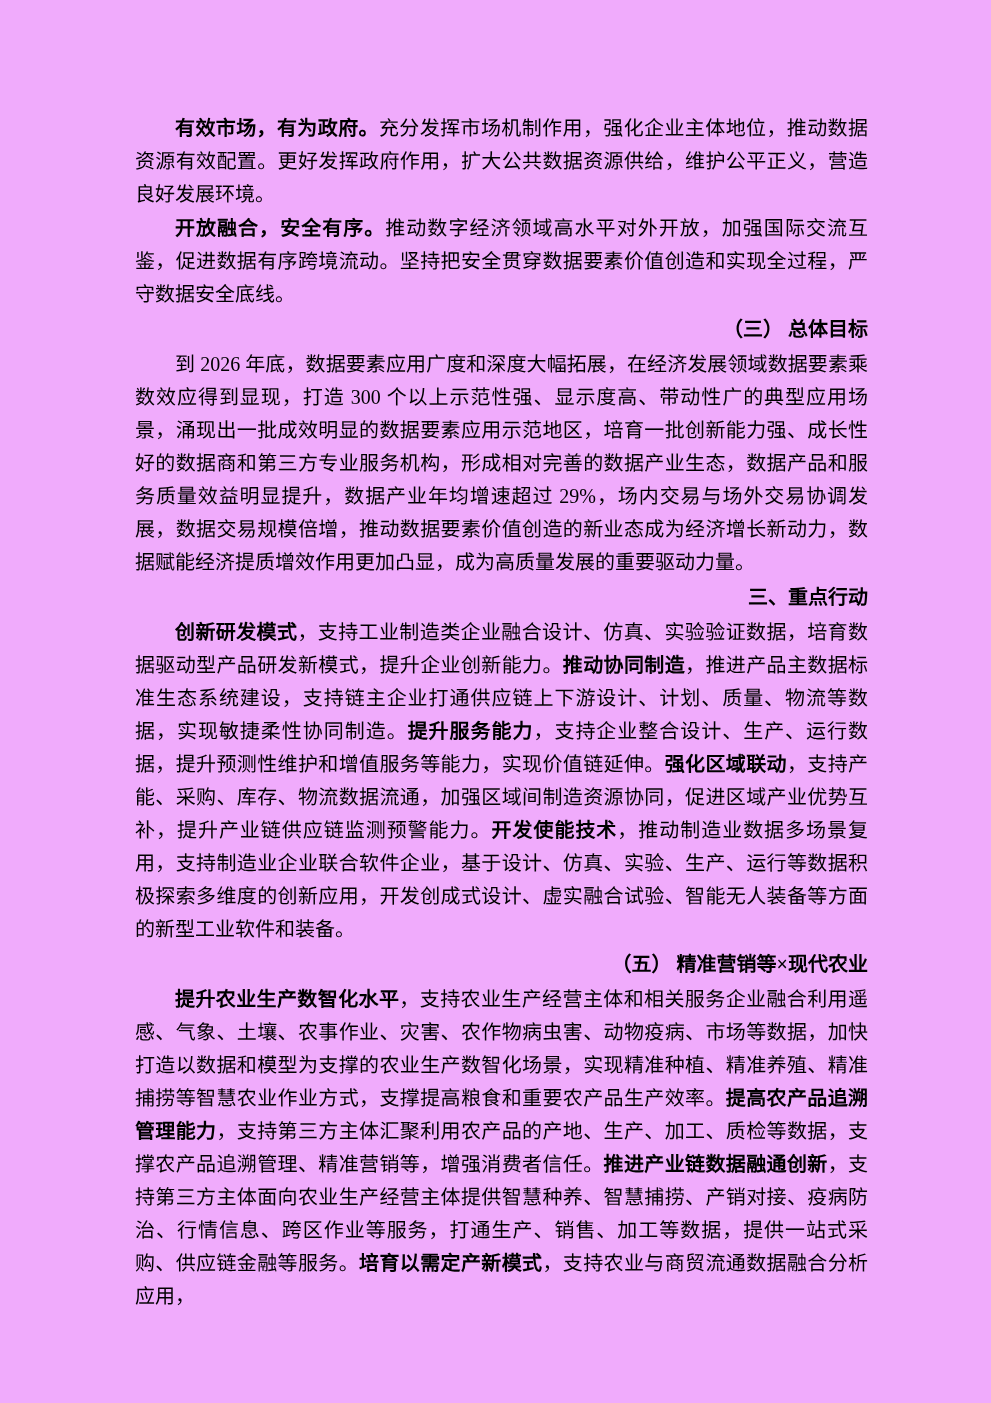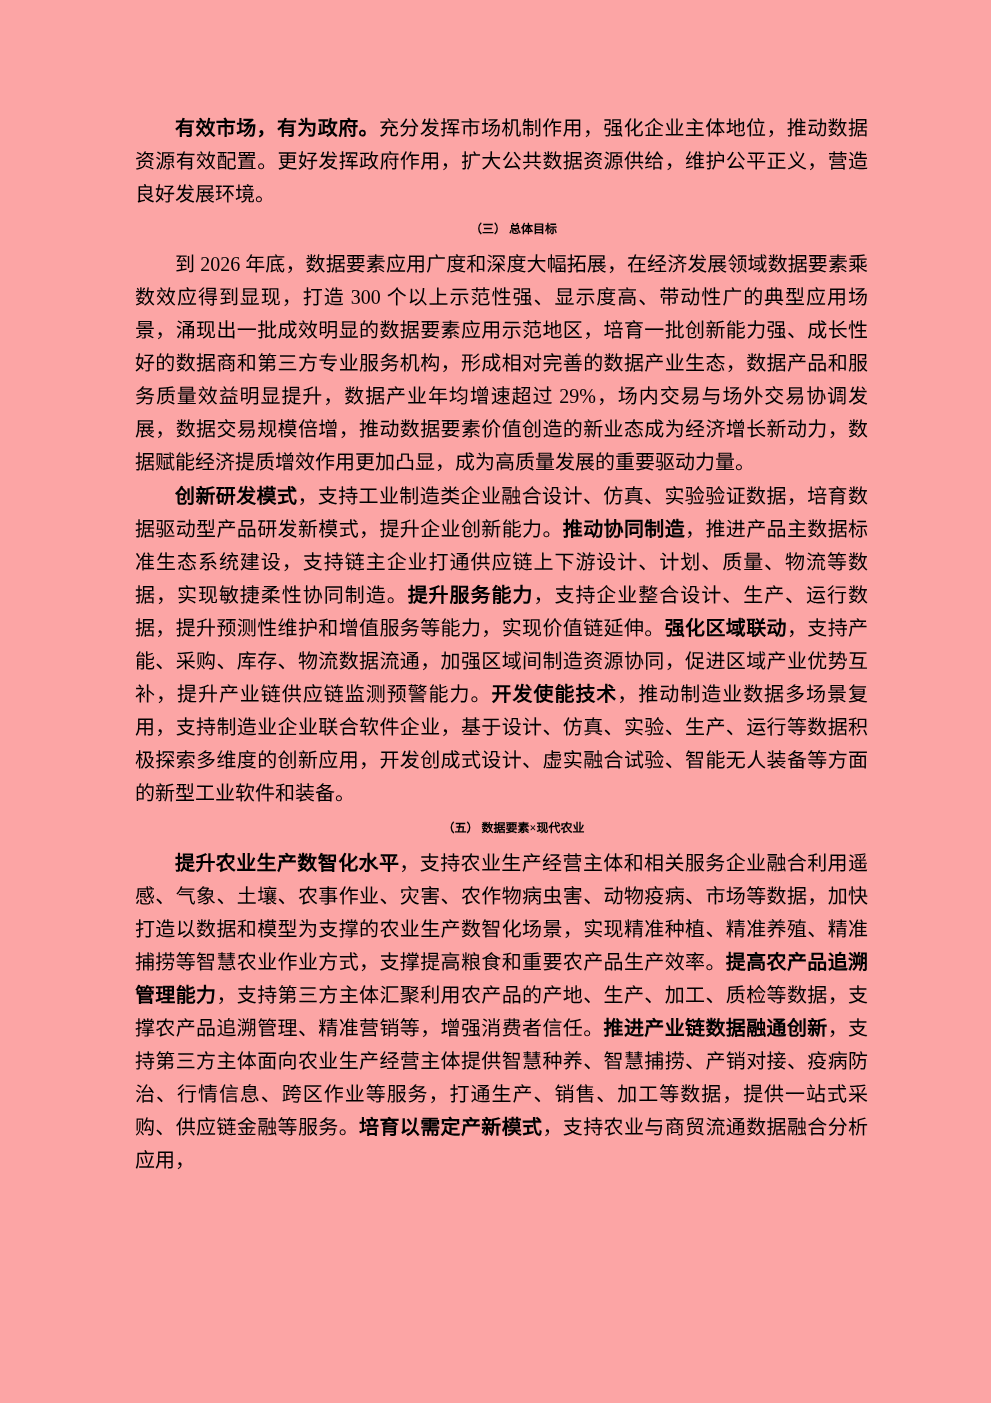--- a/index.html
+++ b/index.html
@@ -7,53 +7,55 @@
     body {
       width: 991px;
       height: 1403px;
       background: #ffffff;
       overflow: hidden;
     }
     .page {
       position: relative;
       width: 991px;
       height: 1403px;
-      background: #fca5a5;
+      background: #f0abfc;
     }
     .doc-body {
       position: absolute;
       left: 135px;
       top: 112px;
       width: 733px;
       font-family: "Liberation Serif", "DejaVu Serif", serif;
       font-size: 20px;
       line-height: 33px;
       color: #000000;
       text-align: justify;
     }
     .doc-body p.para {
       margin: 0 0 1px 0;
       text-indent: 2em;
     }
     .doc-body .heading {
       margin: 2px 0 2px 0;
-      font-size: 12px;
+      font-size: 20px;
       line-height: 33px;
       font-weight: 700;
       text-indent: 2em;
-      text-align: center;
+      text-align: right;
     }
     .seg-bold { font-weight: 700; }
     .seg-regular { font-weight: 400; }
   </style>
 </head>
 <body>
 
 <div class="page">
   <div class="doc-body" id="document-body">
       <p class="para"><span class="seg-bold">有效市场，有为政府。</span><span class="seg-regular">充分发挥市场机制作用，强化企业主体地位，推动数据资源有效配置。更好发挥政府作用，扩大公共数据资源供给，维护公平正义，营造良好发展环境。</span></p>
+      <p class="para"><span class="seg-bold">开放融合，安全有序。</span><span class="seg-regular">推动数字经济领域高水平对外开放，加强国际交流互鉴，促进数据有序跨境流动。坚持把安全贯穿数据要素价值创造和实现全过程，严守数据安全底线。</span></p>
       <h3 class="heading">（三） 总体目标</h3>
       <p class="para"><span class="seg-regular">到 2026 年底，数据要素应用广度和深度大幅拓展，在经济发展领域数据要素乘数效应得到显现，打造 300 个以上示范性强、显示度高、带动性广的典型应用场景，涌现出一批成效明显的数据要素应用示范地区，培育一批创新能力强、成长性好的数据商和第三方专业服务机构，形成相对完善的数据产业生态，数据产品和服务质量效益明显提升，数据产业年均增速超过 29%，场内交易与场外交易协调发展，数据交易规模倍增，推动数据要素价值创造的新业态成为经济增长新动力，数据赋能经济提质增效作用更加凸显，成为高质量发展的重要驱动力量。</span></p>
+      <h3 class="heading">三、重点行动</h3>
       <p class="para"><span class="seg-bold">创新研发模式</span><span class="seg-regular">，支持工业制造类企业融合设计、仿真、实验验证数据，培育数据驱动型产品研发新模式，提升企业创新能力。</span><span class="seg-bold">推动协同制造</span><span class="seg-regular">，推进产品主数据标准生态系统建设，支持链主企业打通供应链上下游设计、计划、质量、物流等数据，实现敏捷柔性协同制造。</span><span class="seg-bold">提升服务能力</span><span class="seg-regular">，支持企业整合设计、生产、运行数据，提升预测性维护和增值服务等能力，实现价值链延伸。</span><span class="seg-bold">强化区域联动</span><span class="seg-regular">，支持产能、采购、库存、物流数据流通，加强区域间制造资源协同，促进区域产业优势互补，提升产业链供应链监测预警能力。</span><span class="seg-bold">开发使能技术</span><span class="seg-regular">，推动制造业数据多场景复用，支持制造业企业联合软件企业，基于设计、仿真、实验、生产、运行等数据积极探索多维度的创新应用，开发创成式设计、虚实融合试验、智能无人装备等方面的新型工业软件和装备。</span></p>
-      <h3 class="heading">（五） 数据要素×现代农业</h3>
+      <h3 class="heading">（五） 精准营销等×现代农业</h3>
       <p class="para"><span class="seg-bold">提升农业生产数智化水平</span><span class="seg-regular">，支持农业生产经营主体和相关服务企业融合利用遥感、气象、土壤、农事作业、灾害、农作物病虫害、动物疫病、市场等数据，加快打造以数据和模型为支撑的农业生产数智化场景，实现精准种植、精准养殖、精准捕捞等智慧农业作业方式，支撑提高粮食和重要农产品生产效率。</span><span class="seg-bold">提高农产品追溯管理能力</span><span class="seg-regular">，支持第三方主体汇聚利用农产品的产地、生产、加工、质检等数据，支撑农产品追溯管理、精准营销等，增强消费者信任。</span><span class="seg-bold">推进产业链数据融通创新</span><span class="seg-regular">，支持第三方主体面向农业生产经营主体提供智慧种养、智慧捕捞、产销对接、疫病防治、行情信息、跨区作业等服务，打通生产、销售、加工等数据，提供一站式采购、供应链金融等服务。</span><span class="seg-bold">培育以需定产新模式</span><span class="seg-regular">，支持农业与商贸流通数据融合分析应用，</span></p>
     </div>
 </div>
 
 </body></html>

